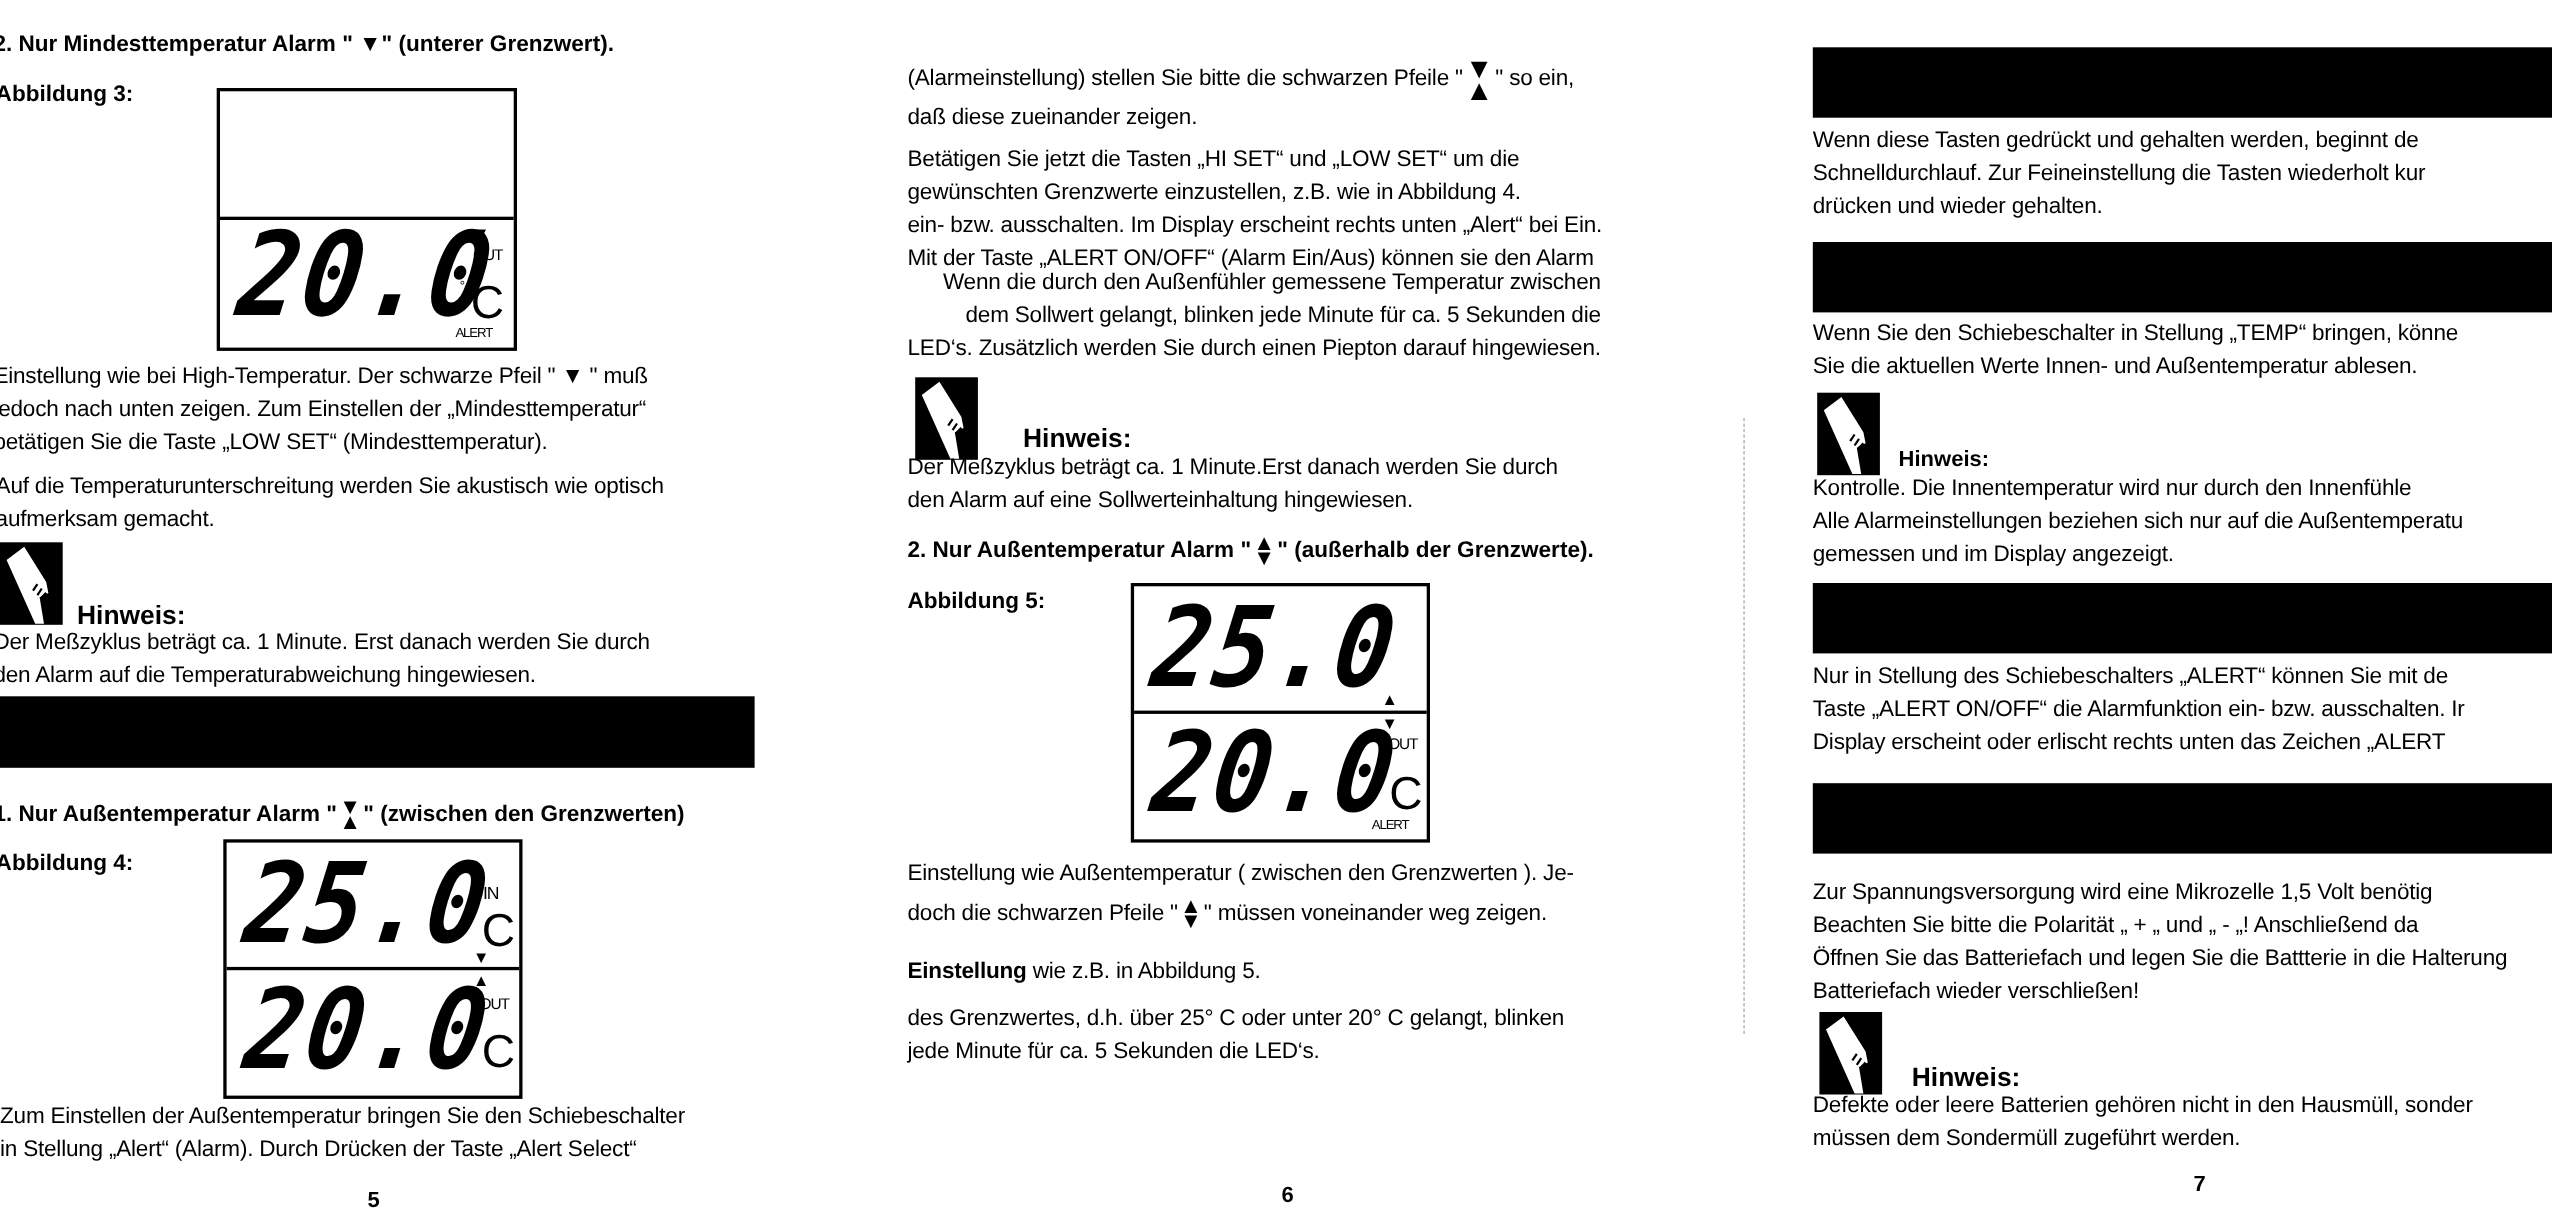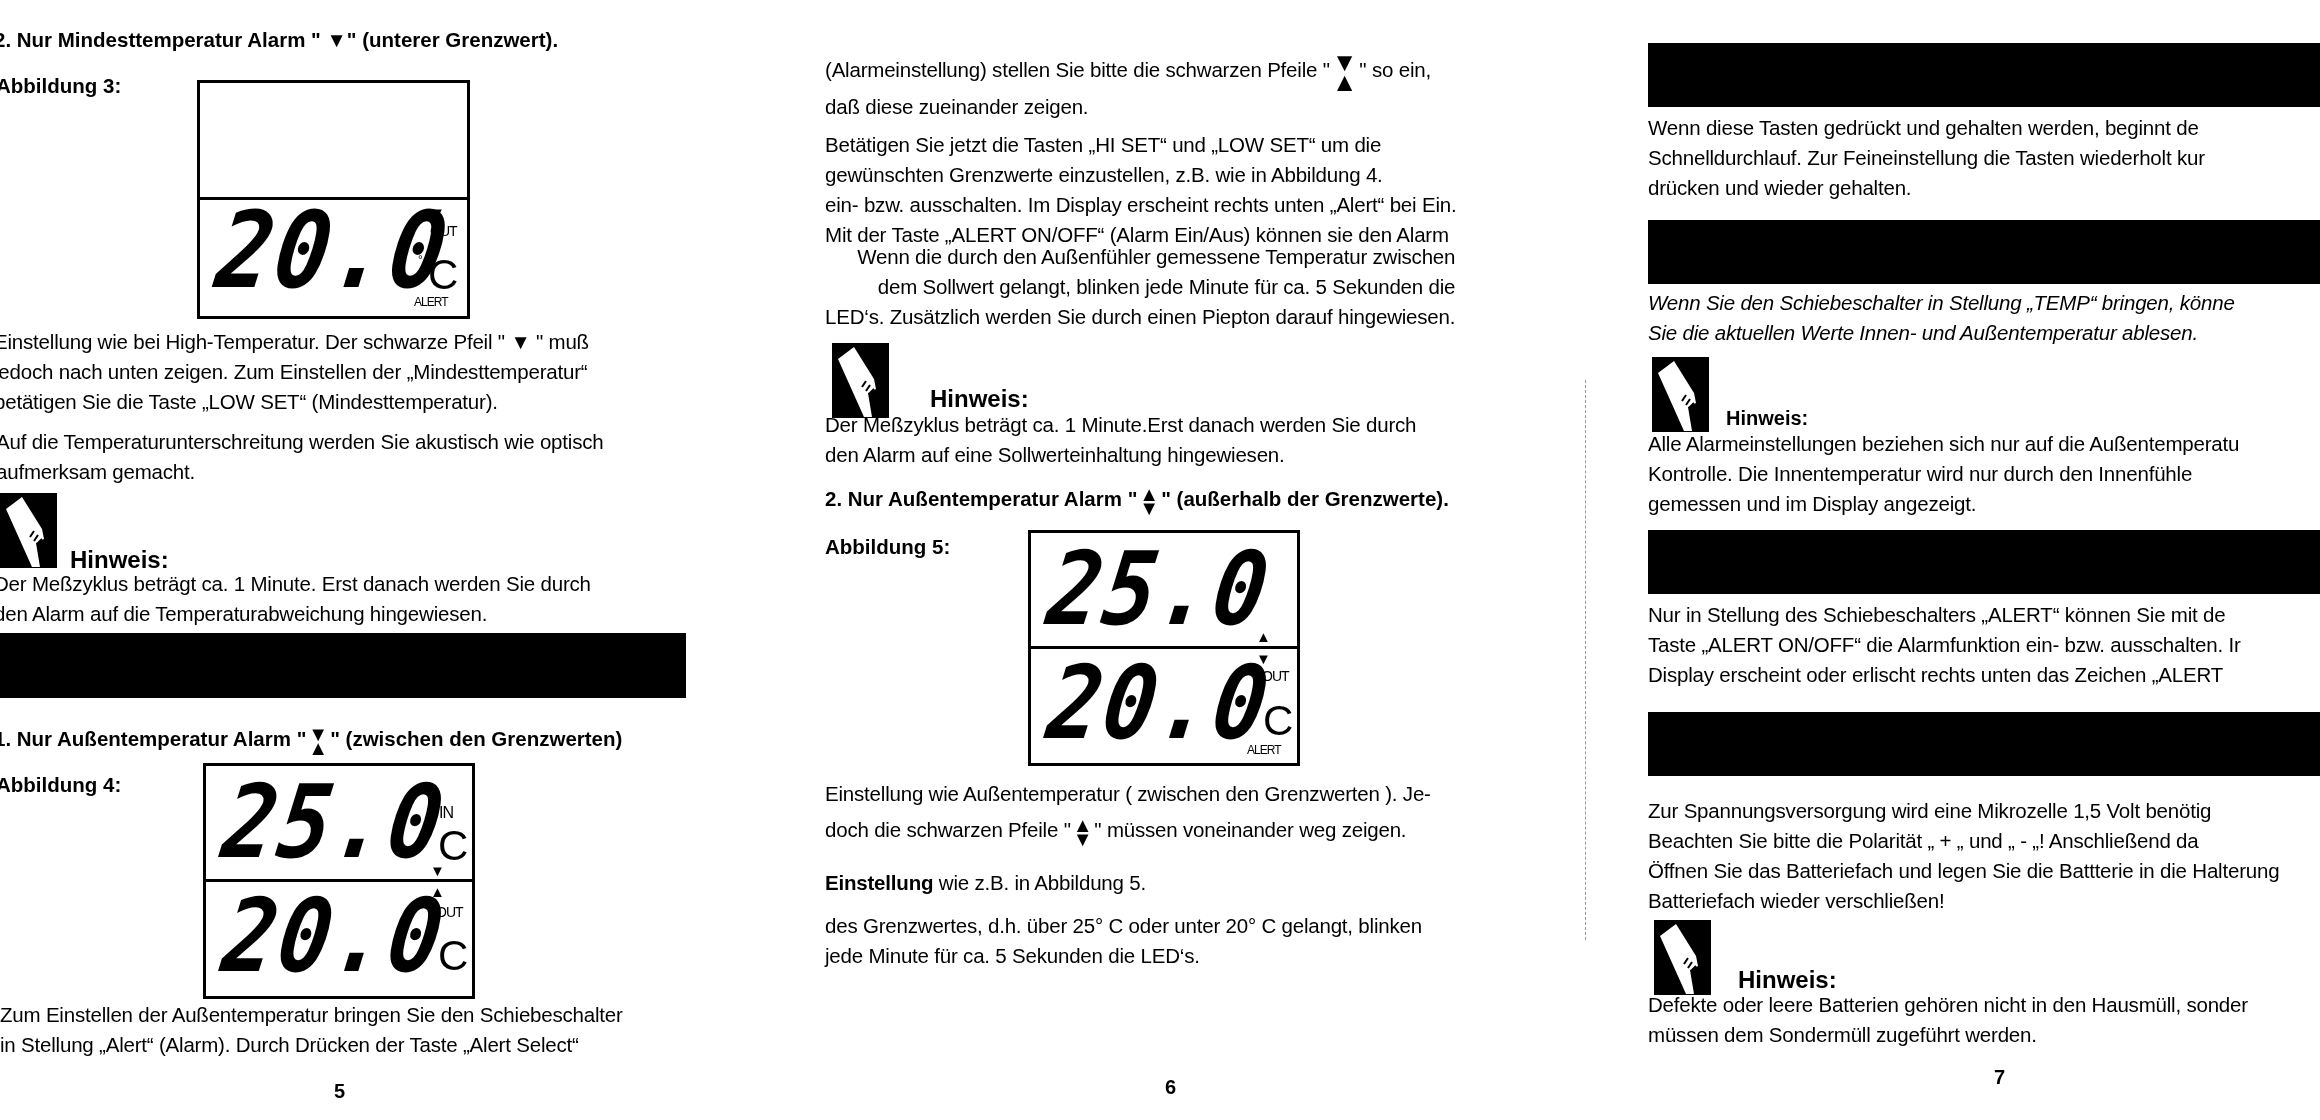--- a/index.html
+++ b/index.html
@@ -159,35 +159,35 @@
 
 <div class="page" id="p7">
   <div class="bar" style="left:0;top:43px;width:700px;height:64px;"></div>
   <div class="abs txt" style="left:0;top:113px;">
     <div>Wenn  diese  Tasten  gedrückt  und  gehalten  werden,  beginnt  de</div>
     <div>Schnelldurchlauf.  Zur  Feineinstellung  die  Tasten  wiederholt  kur</div>
     <div>drücken und wieder gehalten.</div>
   </div>
 
   <div class="bar" style="left:0;top:220px;width:700px;height:64px;"></div>
-  <div class="abs txt" style="left:0;top:288px;font-style:italic;">
+  <div class="abs txt" style="left:0;top:288px;">
     <div>Wenn Sie den Schiebeschalter in Stellung „TEMP“ bringen, könne</div>
     <div>Sie die  aktuellen Werte Innen- und Außentemperatur ablesen.</div>
   </div>
 
   <div class="hand" style="left:4px;top:357px;">
     <svg width="57" height="75" viewBox="0 0 57 75">
         <path d="M6 16 L22 4 L42 36 L44 46 L36 50 L40 74 L32 74 L6 16 Z" fill="#fff"></path>
         <path d="M30 44 L34 38 M34 48 L38 42 M38 50 L42 46" stroke="#000" stroke-width="2"></path>
       </svg>
   </div>
   <div class="hinweis" style="left:78px;top:407px;font-size:20px;">Hinweis:</div>
   <div class="abs txt" style="left:0;top:429px;">
+    <div>Kontrolle.  Die  Innentemperatur  wird  nur  durch  den  Innenfühle</div>
     <div>Alle Alarmeinstellungen beziehen sich nur auf die Außentemperatu</div>
-    <div>Kontrolle.  Die  Innentemperatur  wird  nur  durch  den  Innenfühle</div>
     <div>gemessen und im Display angezeigt.</div>
   </div>
 
   <div class="bar" style="left:0;top:530px;width:700px;height:64px;"></div>
   <div class="abs txt" style="left:0;top:600px;">
     <div>Nur in Stellung des Schiebeschalters „ALERT“ können Sie mit de</div>
     <div>Taste „ALERT ON/OFF“ die Alarmfunktion ein- bzw. ausschalten. Ir</div>
     <div>Display  erscheint oder erlischt rechts unten das Zeichen „ALERT</div>
   </div>
 

